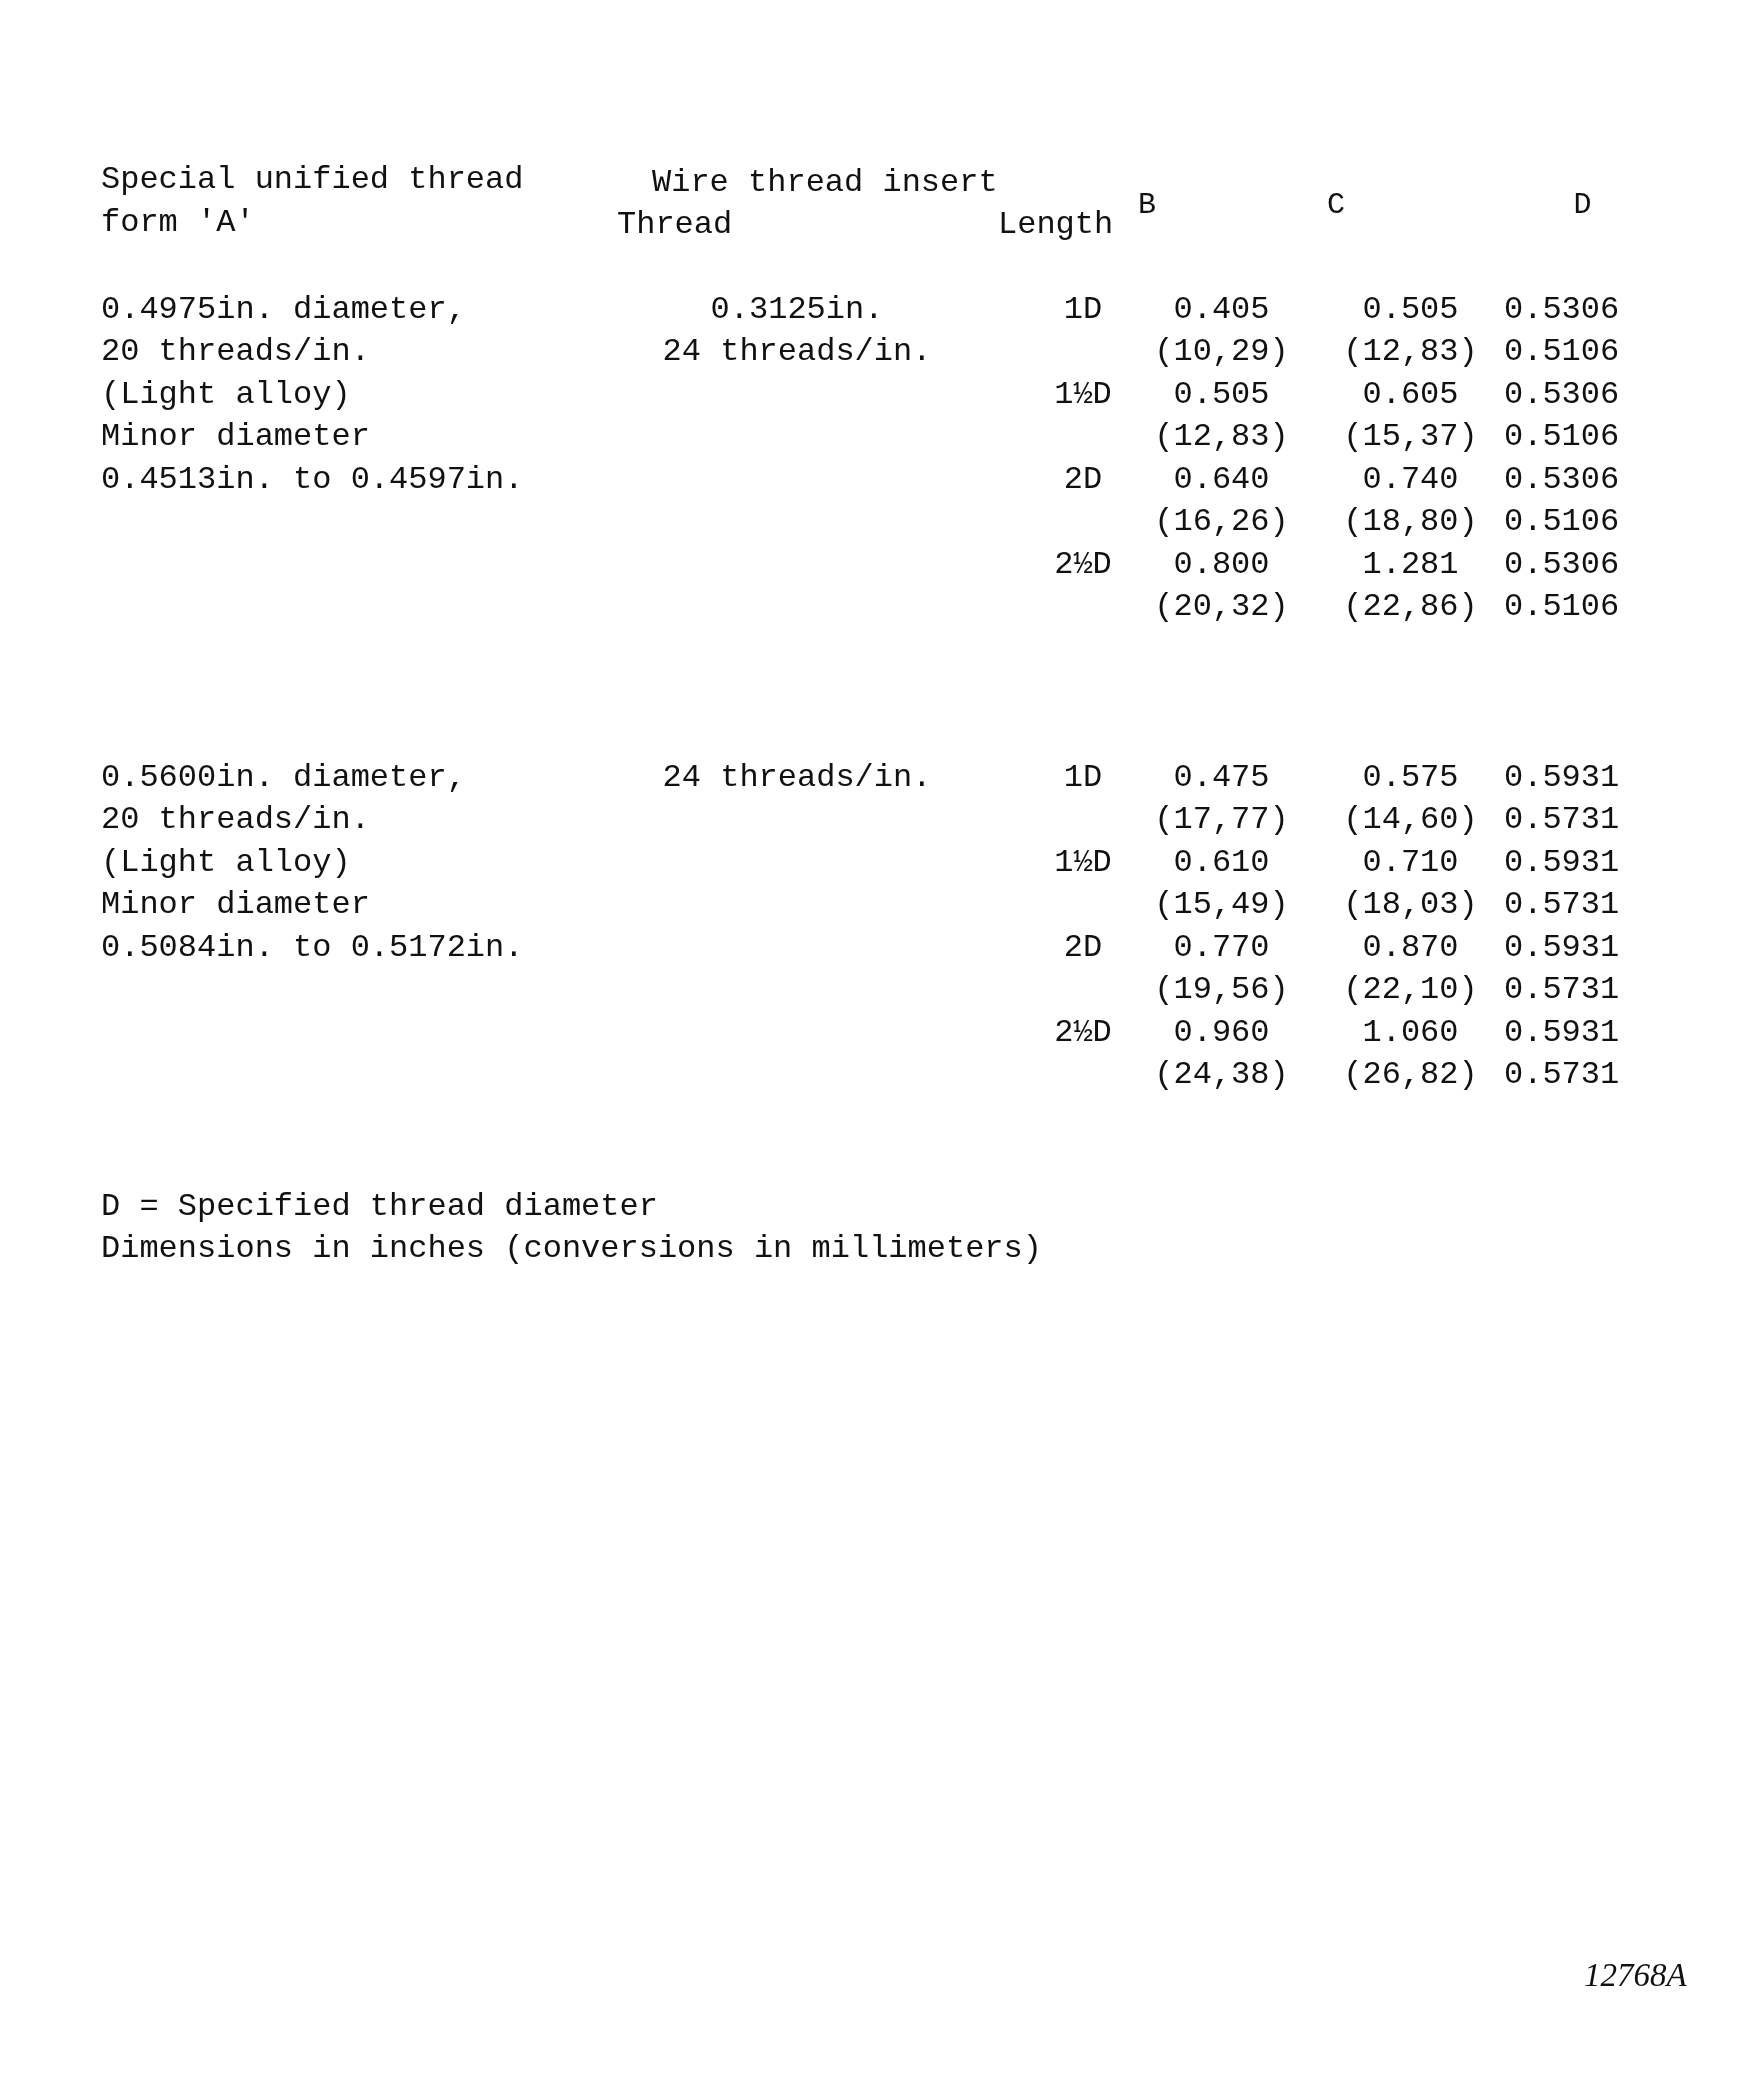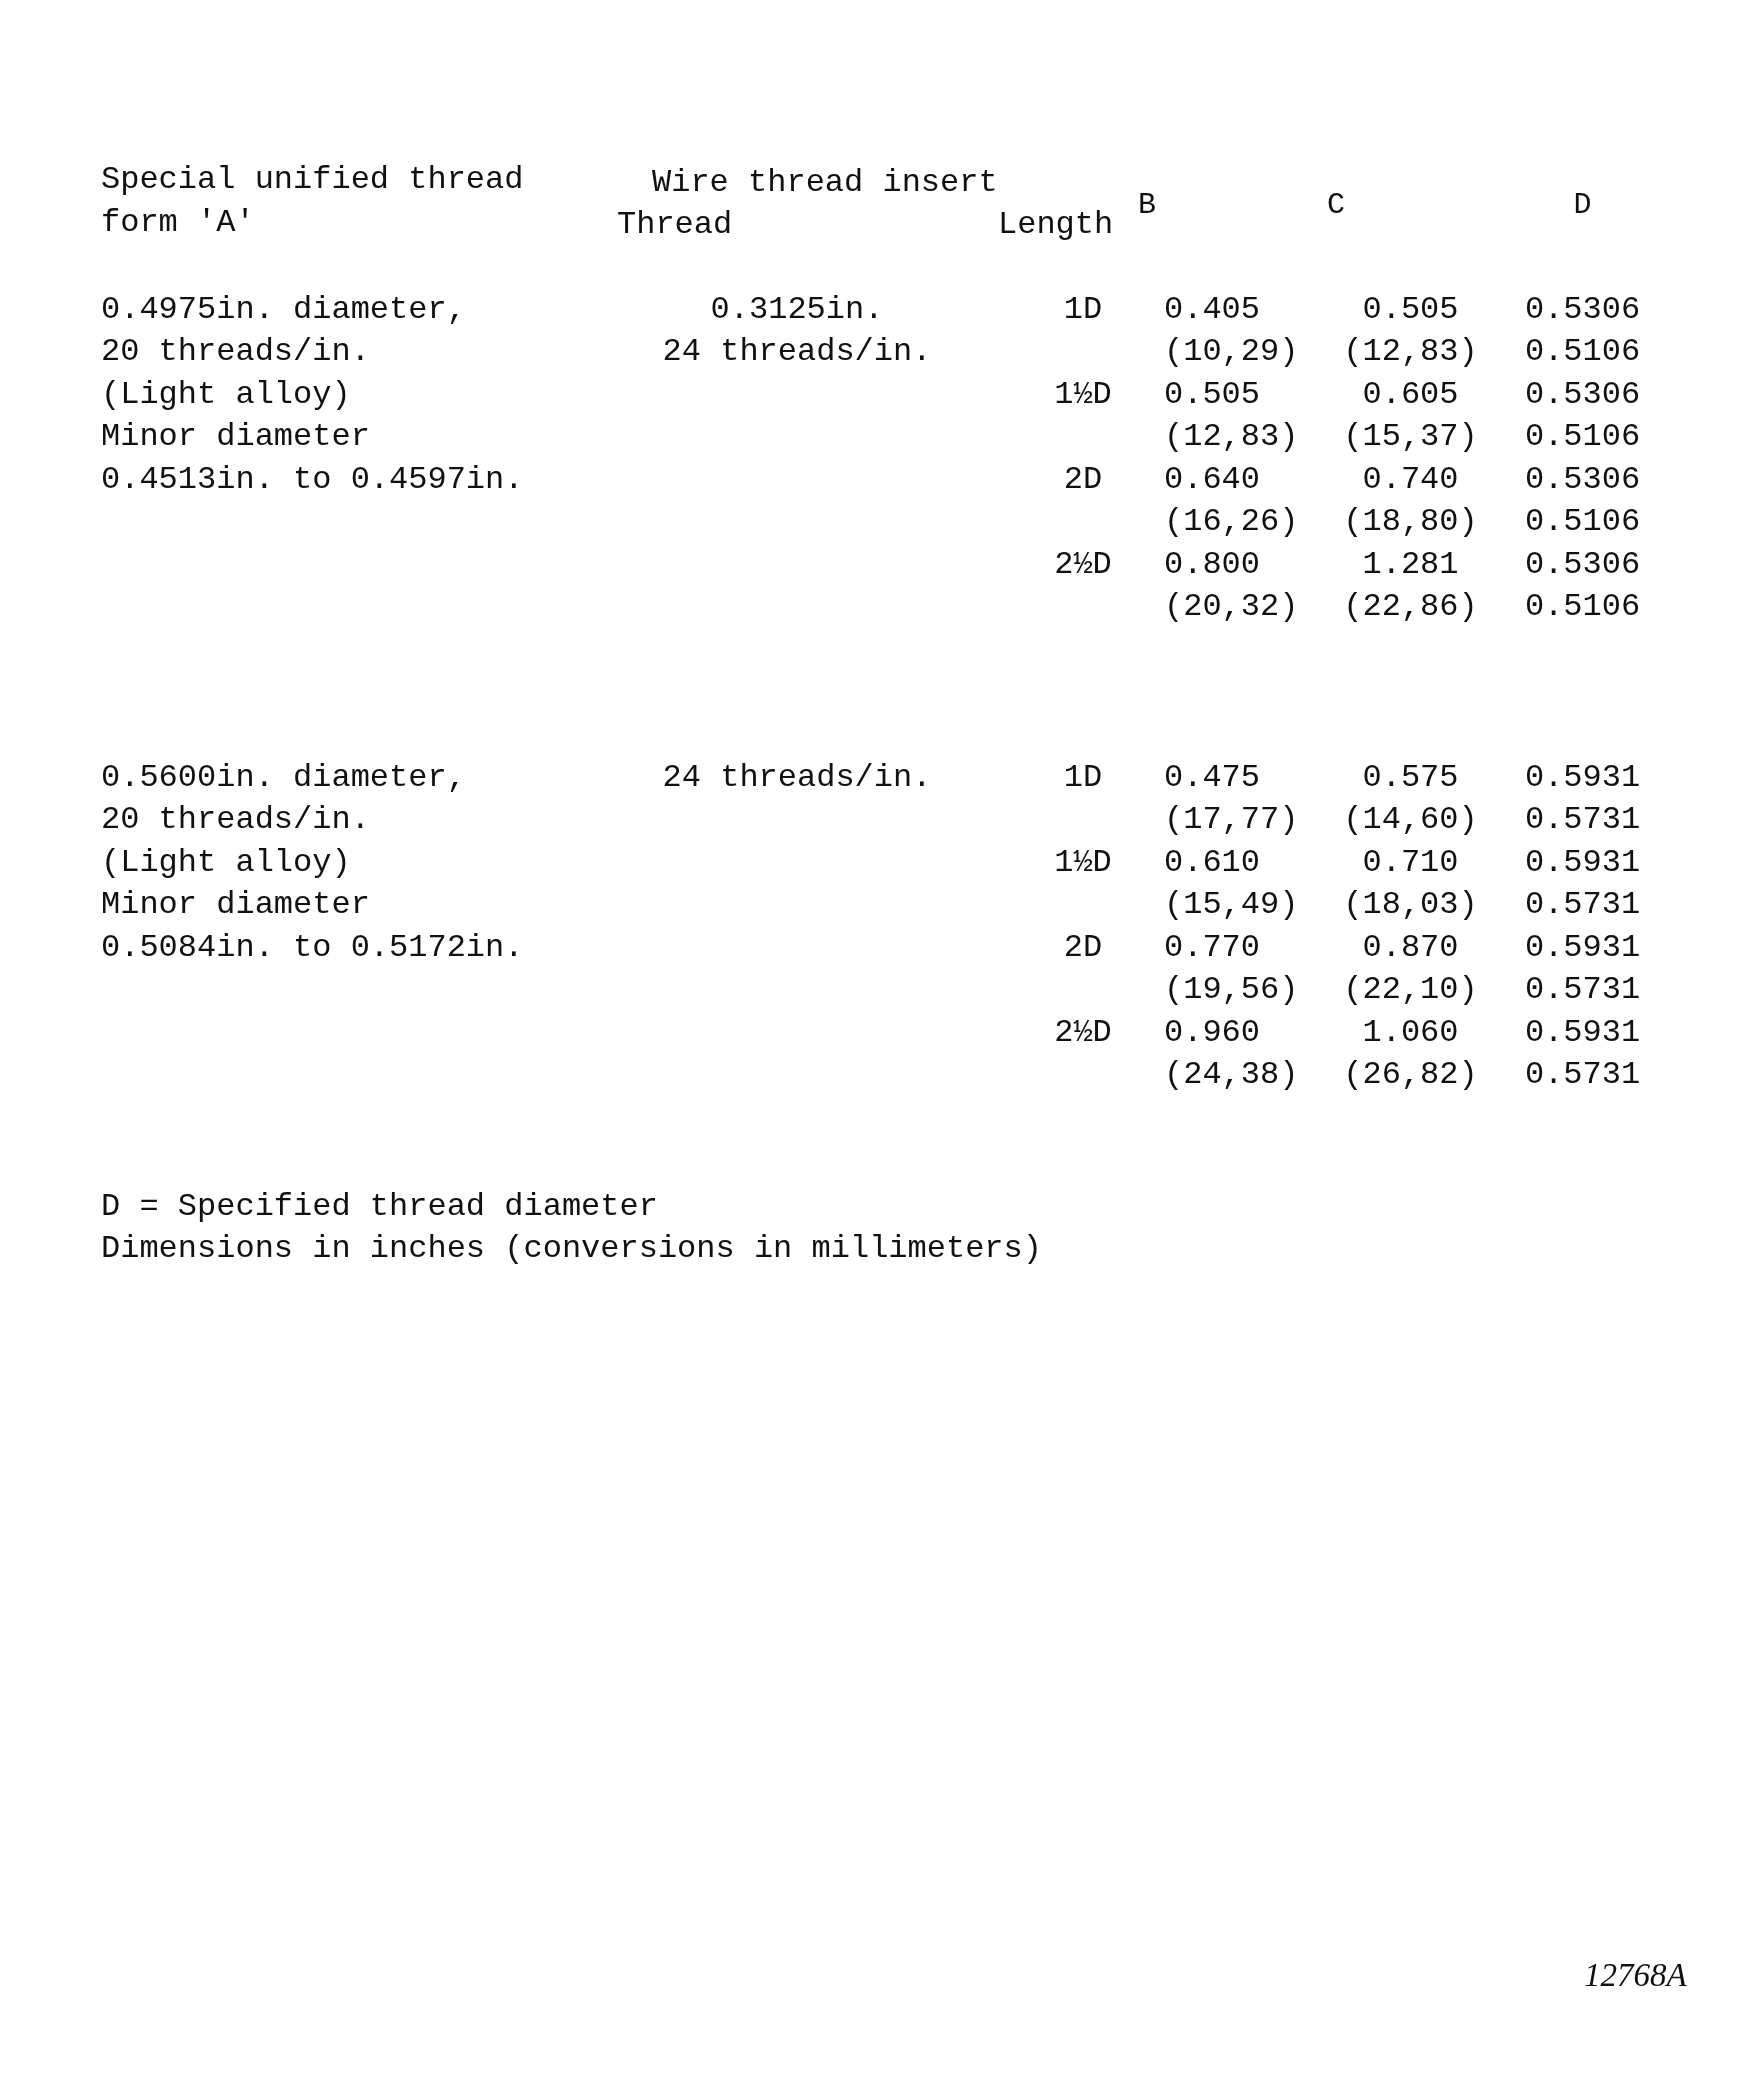--- a/index.html
+++ b/index.html
@@ -18,23 +18,23 @@
       line-height: 42px;
     }
     .abs { position: absolute; white-space: pre; }
     .hdr { font-size: 32px; }
     .center { text-align: left; }
     .line { height: 42px; }
     .block { position: absolute; left: 0; width: 1755px; }
     .col-left { position: absolute; left: 101px; width: 514px; }
     .col-wire { position: absolute; left: 617px; width: 360px; text-align: center; }
     .col-len  { position: absolute; left: 1038px; width: 90px; text-align: center; }
-    .col-b    { position: absolute; left: 1164px; width: 167px; }
+    .col-b    { position: absolute; left: 1138px; width: 167px; text-align: center; }
     .col-c    { position: absolute; left: 1327px; width: 167px; text-align: center; }
-    .col-d    { position: absolute; left: 1504px; width: 157px; text-align: center; }
+    .col-d    { position: absolute; left: 1504px; width: 157px; text-align: left; }
     .code { font-family: "Liberation Serif", "DejaVu Serif", serif; font-size: 33px; }
   </style>
 </head>
 <body>
 
 <div class="abs hdr" style="left:101px; top:159px;">Special unified thread</div>
 <div class="abs hdr center" style="left:101px; top:202px; width:476px;">form 'A'</div>
 
 <div class="abs hdr" style="left:652px; top:162px;">Wire thread insert</div>
 <div class="abs hdr center" style="left:617px; top:204px; width:360px;">Thread</div>

